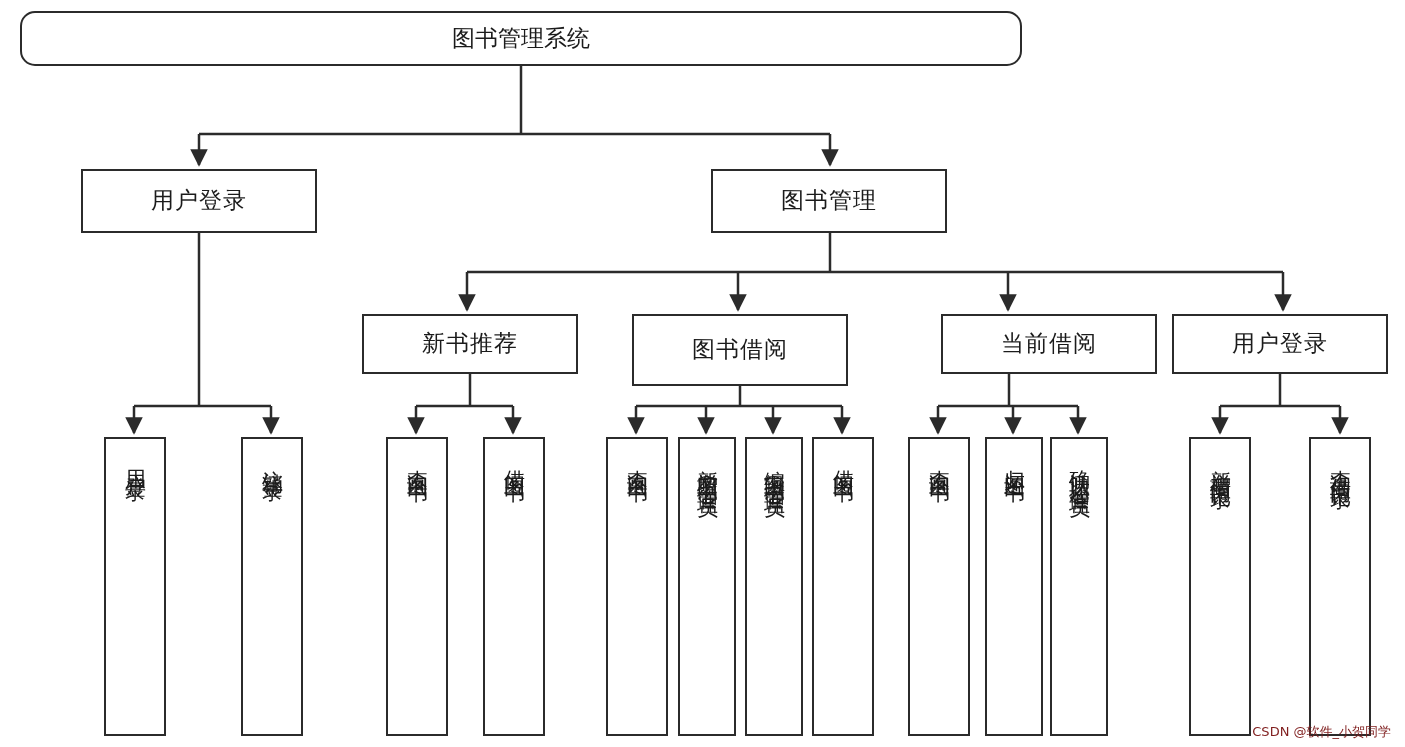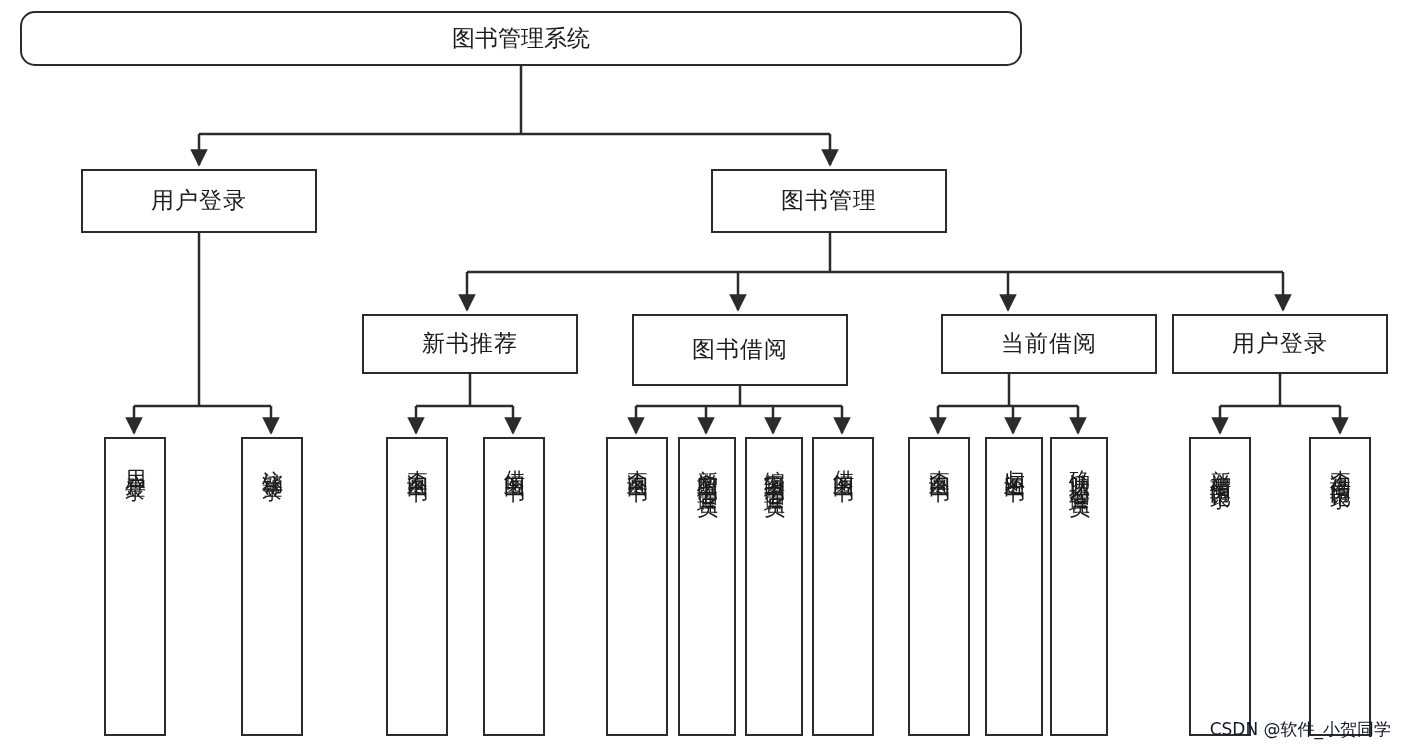--- a/index.html
+++ b/index.html
@@ -56,22 +56,22 @@
     top: 0;
     width: 1405px;
     height: 747px;
     z-index: 1;
     pointer-events: none;
   }
   .watermark {
     position: absolute;
     right: 14px;
     bottom: 6px;
-    font-size: 17px;
-    color: #0f172a;
+    font-size: 13px;
+    color: #7f1d1d;
     z-index: 5;
     white-space: nowrap;
     font-family: "DejaVu Sans", "Liberation Sans", sans-serif;
   }
 </style>
 </head>
 <body>
 
 <div id="canvas">
 

